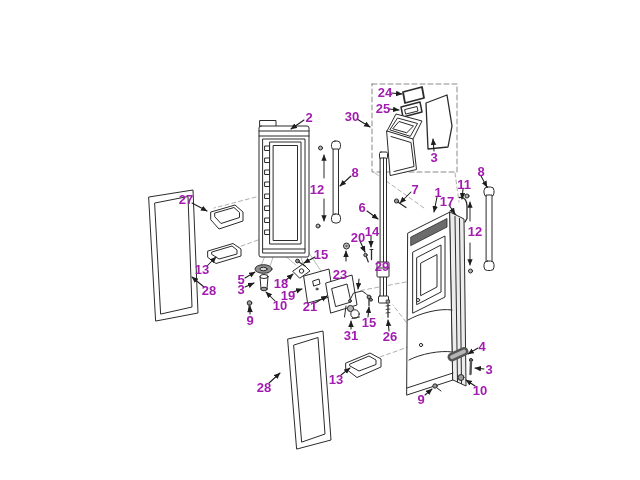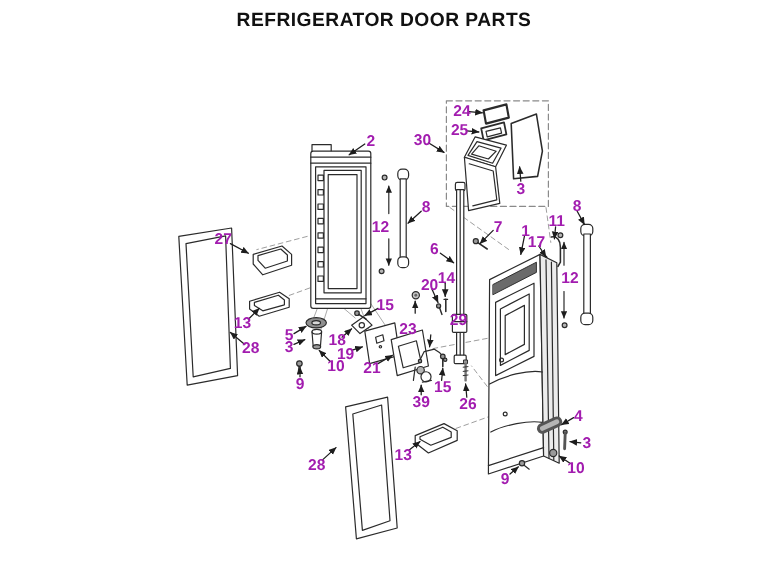--- a/index.html
+++ b/index.html
@@ -15,21 +15,20 @@
   .callout{
     position:absolute;transform:translate(-50%,-50%);
     font-size:13px;font-weight:bold;color:#a21caf;line-height:1;white-space:nowrap;
   }
 </style>
 </head>
 <body>
 
 <div class="stage">
 
-  <div class="title">REFRIGERATOR DOOR PARTS</div>
 
   <svg class="diagram-svg" width="640" height="480" viewBox="0 0 640 480">
     <defs>
       <marker id="arr" viewBox="0 0 8 8" markerWidth="7" markerHeight="7" refX="6.5" refY="3" orient="auto">
         <path d="M0,0 L7,3 L0,6 Z" fill="#1d1d1d"></path>
       </marker>
     </defs>
 
     <g stroke="#2b2b2b" fill="none" stroke-width="1" stroke-linejoin="round" stroke-linecap="round">
 
@@ -311,21 +310,21 @@
       <span class="callout" style="left: 280px; top: 305px;">10</span>
       <span class="callout" style="left: 281px; top: 283px;">18</span>
       <span class="callout" style="left: 288px; top: 295px;">19</span>
       <span class="callout" style="left: 321px; top: 254px;">15</span>
       <span class="callout" style="left: 310px; top: 306px; text-align: center;">21</span>
       <span class="callout" style="left: 346px; top: 266px; margin-left: 36px;">29</span>
       <span class="callout" style="left: 358px; top: 237px;">20</span>
       <span class="callout" style="left: 372px; top: 231px;">14</span>
       <span class="callout" style="left: 340px; top: 274px;">23</span>
       <span class="callout" style="left: 369px; top: 322px;">15</span>
-      <span class="callout" style="left: 351px; top: 335px;">39</span>
+      <span class="callout" style="left: 351px; top: 335px;">31</span>
       <span class="callout" style="left: 390px; top: 336px;">26</span>
       <span class="callout" style="left: 482px; top: 346px;">4</span>
       <span class="callout" style="left: 489px; top: 369px;">3</span>
       <span class="callout" style="left: 480px; top: 390px;">10</span>
       <span class="callout" style="left: 421px; top: 399px;">9</span>
       <span class="callout" style="left: 336px; top: 379px;">13</span>
       <span class="callout" style="left: 264px; top: 387px;">28</span>
     </div>
 
 </div>

